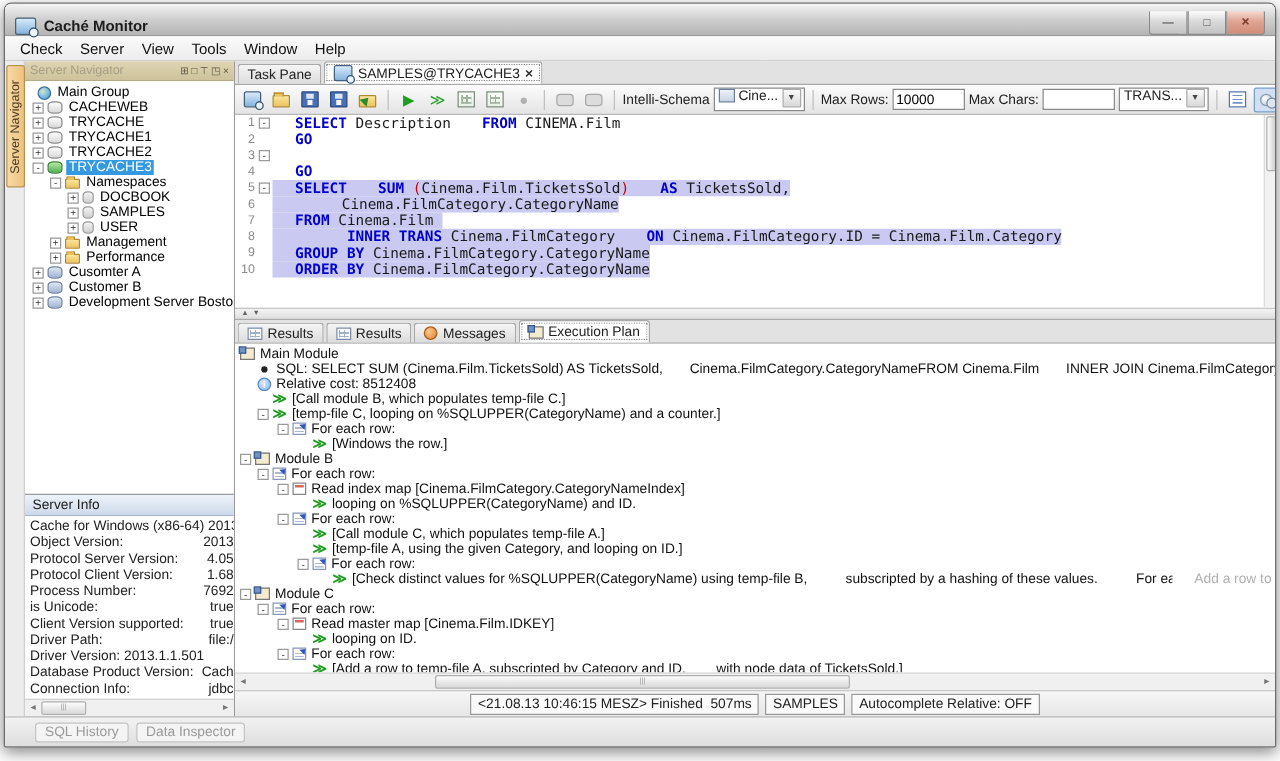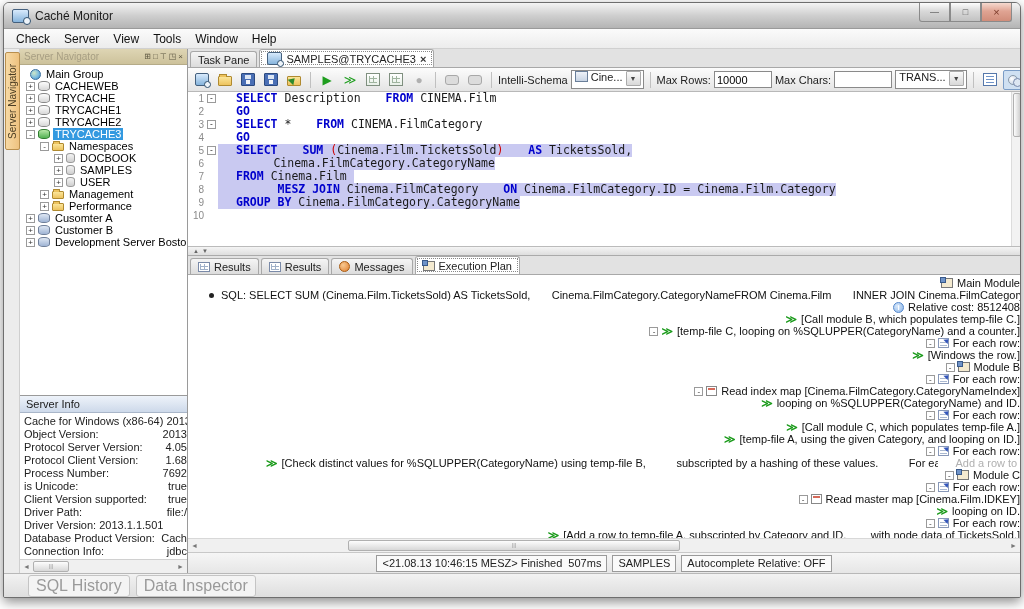--- a/index.html
+++ b/index.html
@@ -2,21 +2,21 @@
 <html><head>
 <meta charset="utf-8">
 <style>
   html,body{margin:0;padding:0;background:#fff;width:1024px;height:609px;overflow:hidden;
     font-family:"Liberation Sans",sans-serif;-webkit-font-smoothing:antialiased;}
   .window{position:absolute;left:3px;top:2px;width:1016px;height:594px;background:#ececec;
     border:1px solid #6e6e6e;border-radius:6px 6px 2px 2px;box-shadow:0 4px 12px rgba(0,0,0,.45);
     display:flex;flex-direction:column;overflow:hidden;}
   
   .titlebar{height:25px;background:linear-gradient(#f4f4f4,#cfcfcf 50%,#b4b4b4);border-bottom:1px solid #9a9a9a;
-    display:flex;align-items:center;padding:0 8px;flex:0 0 auto;}
+    display:flex;align-items:flex-end;padding:0 8px;flex:0 0 auto;font-weight:bold;}
   .appicon{width:15px;height:12px;border:1px solid #44607e;border-radius:2px;background:linear-gradient(#d8eafc,#86b4dc);position:relative;margin-right:6px;}
   .appicon::after{content:"";position:absolute;right:-3px;bottom:-3px;width:6px;height:6px;border:1px solid #30506e;border-radius:50%;background:#eef4fa;}
   .title{font-size:12px;color:#1c1c1c;}
   .wcontrols{margin-left:auto;display:flex;margin-top:-7px;}
   .wbtn{width:29px;height:18px;border:1px solid #8a8a8a;border-top:none;background:linear-gradient(#fdfdfd,#d9d9d9 45%,#c2c2c2);
     display:flex;align-items:center;justify-content:center;font-size:9px;color:#555;}
   .wbtn.min{border-radius:0 0 0 3px;}
   .wbtn.cls{border-radius:0 0 3px 0;background:linear-gradient(#f6d9cf,#e0a493 45%,#d18d7a);color:#7c3a2a;font-size:11px;}
   
   .menubar{height:19px;background:linear-gradient(#fbfbfb,#ececec);border-bottom:1px solid #d0d0d0;
@@ -134,21 +134,21 @@
   .rti-grid{width:12px;height:10px;border:1px solid #7a8aa8;background:#fff;position:relative;box-sizing:border-box;}
   .rti-grid::before{content:"";position:absolute;inset:1px;background:
     repeating-linear-gradient(0deg,#9fb0c8 0 1px,transparent 1px 3px),
     repeating-linear-gradient(90deg,#9fb0c8 0 1px,transparent 1px 4px);}
   .rti-msg{width:11px;height:11px;border-radius:50%;background:radial-gradient(circle at 35% 35%,#f8c890,#e08030);border:1px solid #a85a10;box-sizing:border-box;}
   .rti-plan{width:12px;height:10px;border:1px solid #777;background:#f4ead0;position:relative;box-sizing:border-box;}
   .rti-plan::before{content:"";position:absolute;left:-2px;top:-2px;width:4px;height:4px;background:#6f93c8;border:1px solid #3a5a8a;}
   
   .plan{flex:1 1 auto;background:#fff;overflow:hidden;display:flex;flex-direction:column;min-height:0;position:relative;}
   .planrows{flex:1 1 auto;overflow:hidden;padding-top:2px;}
-  .prow{height:12px;display:flex;align-items:center;white-space:pre;overflow:hidden;font-size:11px;color:#111;justify-content:flex-end;}
+  .prow{height:12px;display:flex;align-items:center;white-space:pre;overflow:hidden;font-size:11px;color:#111;}
   .pspace{width:12px;flex:0 0 auto;}
   .pi{flex:0 0 auto;margin-right:4px;}
   .pi-mod{width:12px;height:10px;border:1px solid #777;background:#f4ead0;position:relative;box-sizing:border-box;}
   .pi-mod::before{content:"";position:absolute;left:-2px;top:-2px;width:4px;height:4px;background:#6f93c8;border:1px solid #3a5a8a;}
   .pi-dot{width:5px;height:5px;border-radius:50%;background:#222;margin:0 7px 0 3px;}
   .pi-info{width:11px;height:11px;border-radius:50%;background:radial-gradient(circle at 35% 35%,#d8e8fa,#8ab4e8);border:1px solid #5588cc;
     color:#fff;font-size:8px;font-weight:bold;text-align:center;line-height:10px;box-sizing:border-box;}
   .pi-go{color:#1a9a1a;font-weight:bold;font-size:11px;line-height:11px;}
   .pi-loop{width:11px;height:10px;border:1px solid #8898b8;background:#fff;position:relative;box-sizing:border-box;}
   .pi-loop::before{content:"";position:absolute;inset:1px;background:repeating-linear-gradient(0deg,#aab8d0 0 1px,transparent 1px 3px);}
@@ -160,21 +160,21 @@
   .phscroll{height:13px;flex:0 0 auto;background:#f0f0f0;border-top:1px solid #d8d8d8;display:flex;align-items:center;position:relative;}
   .phthumb{position:absolute;left:4px;width:330px;height:9px;background:linear-gradient(#fdfdfd,#d8d8d8);border:1px solid #b0b0b0;border-radius:2px;
     font-size:6px;color:#999;text-align:center;line-height:8px;}
   
   .statusbar{height:20px;flex:0 0 auto;background:linear-gradient(#f6f6f6,#e6e6e6);border-top:1px solid #c8c8c8;
     display:flex;align-items:center;justify-content:center;gap:5px;}
   .sbox{border:1px solid #9a9a9a;background:#fafafa;font-size:11px;color:#222;padding:0px 5px;height:15px;line-height:15px;white-space:pre;}
   
   .footer{height:23px;flex:0 0 auto;background:linear-gradient(#f2f2f2,#dedede);border-top:1px solid #b8b8b8;
     display:flex;align-items:center;padding-left:24px;gap:6px;}
-  .fbtn{border:1px solid #c4c4c4;border-radius:3px;background:#f4f4f4;color:#9a9a9a;font-size:16px;padding:1px 7px;}
+  .fbtn{border:1px solid #c4c4c4;border-radius:3px;background:#f4f4f4;color:#9a9a9a;font-size:11px;padding:1px 7px;}
 </style>
 </head>
 <body>
 
 <div class="window">
 
   <div class="titlebar">
     <span class="appicon"></span>
     <span class="title">Caché Monitor</span>
     <div class="wcontrols">
@@ -434,48 +434,48 @@
         <div class="eline">
           <span class="gut"><span class="ln">1</span><span class="fold">-</span></span>
           <span class="code"><span class="kw">SELECT</span><span class="idt"> Description </span><span class="kw">FROM</span><span class="idt"> CINEMA.Film</span></span>
         </div>
         <div class="eline">
           <span class="gut"><span class="ln">2</span><span class="fold none"></span></span>
           <span class="code"><span class="kw">GO</span></span>
         </div>
         <div class="eline">
           <span class="gut"><span class="ln">3</span><span class="fold">-</span></span>
-          <span class="code"><span class="kw">SELECT</span><span class="idt"> * </span><span class="kw">FROM</span><span class="idt"> CINEMA.FilmCategory</span></span>
         </div>
         <div class="eline">
           <span class="gut"><span class="ln">4</span><span class="fold none"></span></span>
           <span class="code"><span class="kw">GO</span></span>
         </div>
         <div class="eline">
           <span class="gut"><span class="ln">5</span><span class="fold">-</span></span>
           <span class="code sel"><span class="kw">SELECT</span><span class="idt"> </span><span class="kw">SUM</span><span class="idt"> </span><span class="pr">(</span><span class="idt">Cinema.Film.TicketsSold</span><span class="pr">)</span><span class="idt"> </span><span class="kw">AS</span><span class="idt"> TicketsSold,</span></span>
         </div>
         <div class="eline">
           <span class="gut"><span class="ln">6</span><span class="fold none"></span></span>
           <span class="code sel"><span class="idt">        Cinema.FilmCategory.CategoryName</span></span>
         </div>
         <div class="eline">
           <span class="gut"><span class="ln">7</span><span class="fold none"></span></span>
           <span class="code sel"><span class="kw">FROM</span><span class="idt"> Cinema.Film </span></span>
         </div>
         <div class="eline">
           <span class="gut"><span class="ln">8</span><span class="fold none"></span></span>
-          <span class="code sel"><span class="idt">      </span><span class="kw">MESZ JOIN</span><span class="idt"> Cinema.FilmCategory </span><span class="kw">ON</span><span class="idt"> Cinema.FilmCategory.ID = Cinema.Film.Category</span></span>
+          <span class="code sel"><span class="idt">      </span><span class="kw">INNER TRANS</span><span class="idt"> Cinema.FilmCategory </span><span class="kw">ON</span><span class="idt"> Cinema.FilmCategory.ID = Cinema.Film.Category</span></span>
         </div>
         <div class="eline">
           <span class="gut"><span class="ln">9</span><span class="fold none"></span></span>
           <span class="code sel"><span class="kw">GROUP BY</span><span class="idt"> Cinema.FilmCategory.CategoryName</span></span>
         </div>
         <div class="eline">
           <span class="gut"><span class="ln">10</span><span class="fold none"></span></span>
+          <span class="code sel"><span class="kw">ORDER BY</span><span class="idt"> Cinema.FilmCategory.CategoryName</span></span>
         </div>
         <div class="evscroll">
             <div class="evthumb"></div>
           </div>
       </div>
 
       <div class="splitter">
         <span>▲</span>
         <span>▼</span>
       </div>

